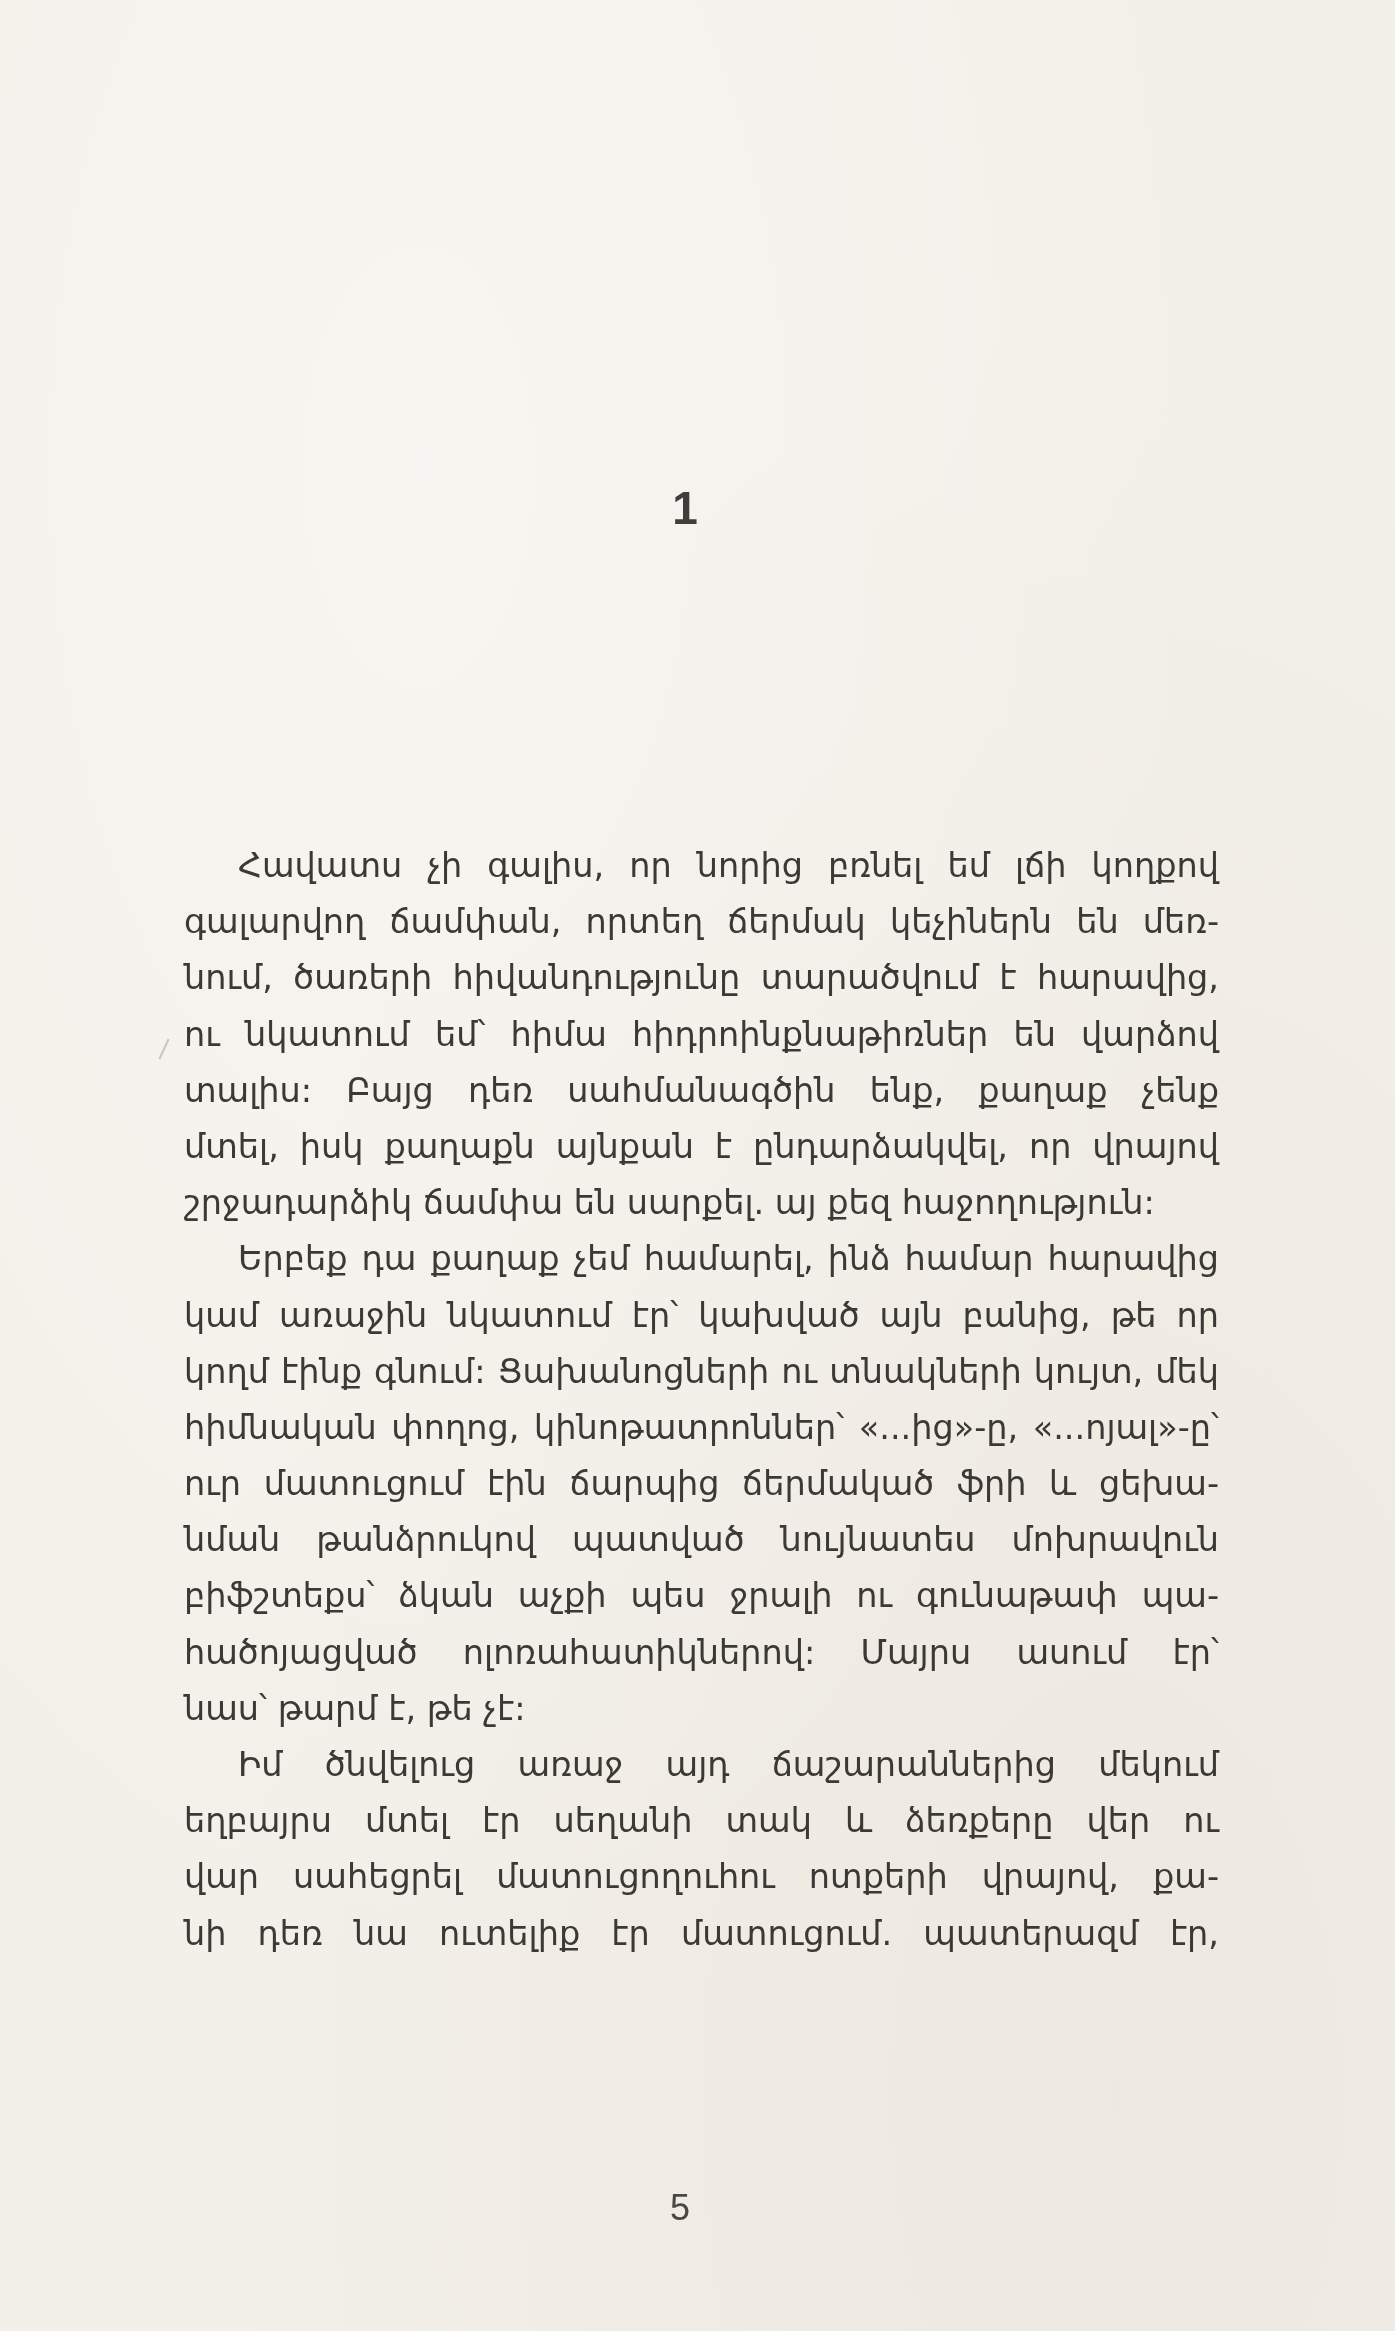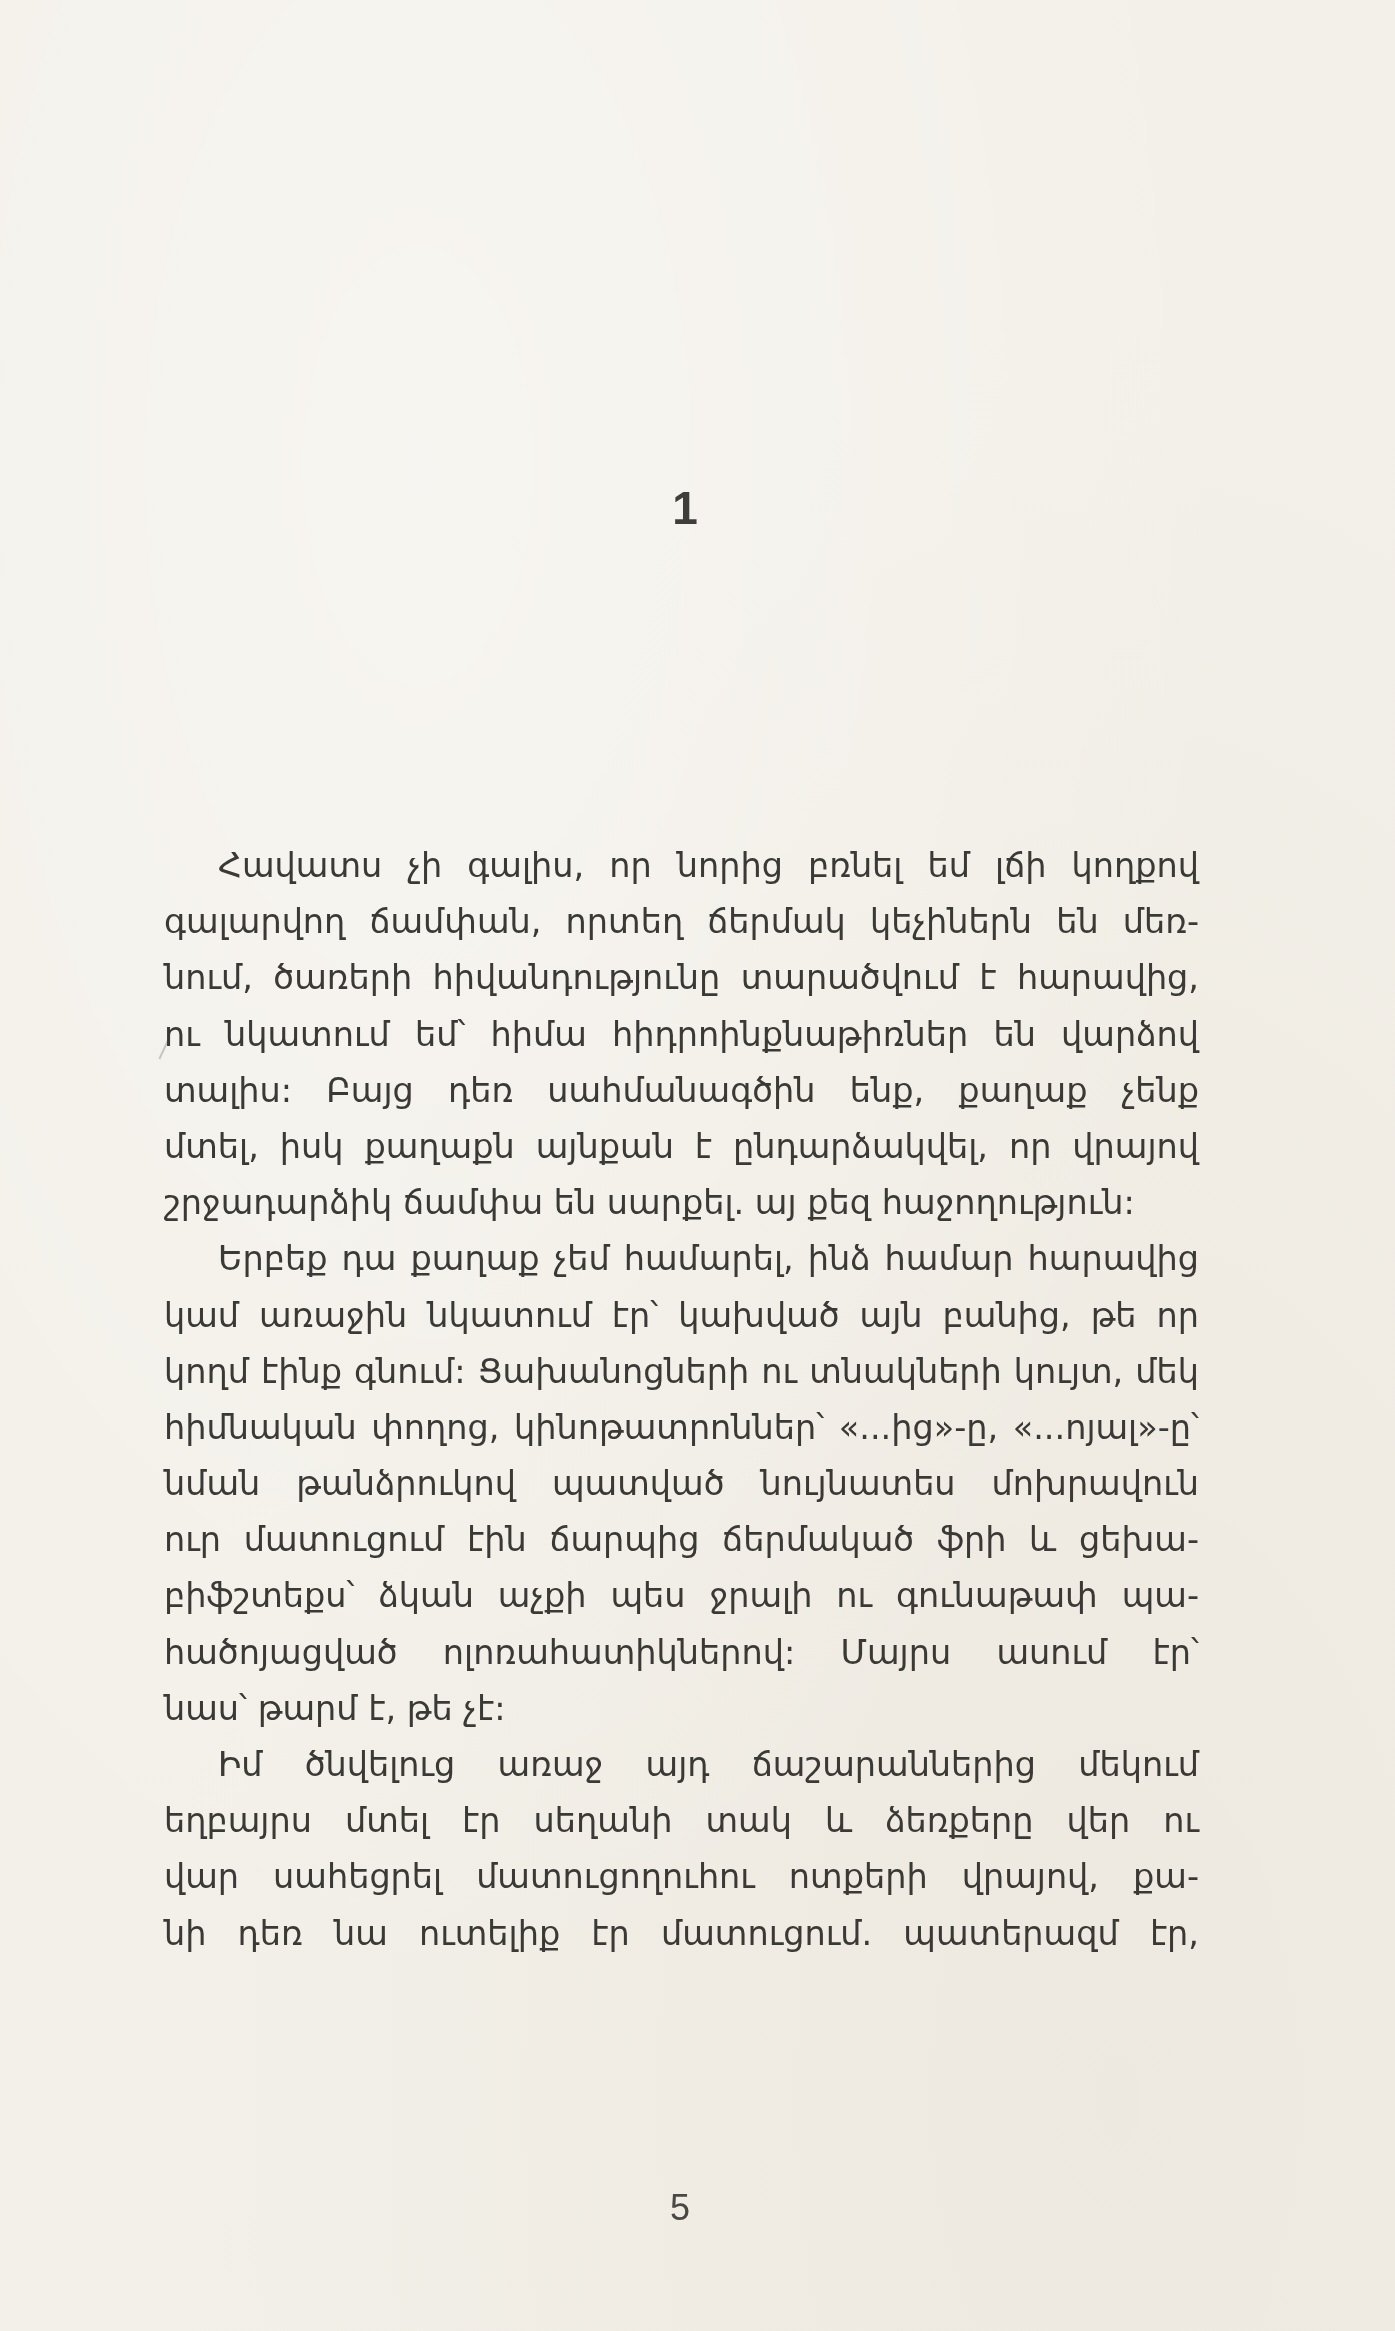--- a/index.html
+++ b/index.html
@@ -31,21 +31,21 @@
       width: 1370px;
       text-align: center;
       font-family: "Liberation Sans", sans-serif;
       font-weight: bold;
       font-size: 46px;
       color: #403e3c;
       line-height: 60px;
     }
     .body-text {
       position: absolute;
-      left: 164px;
+      left: 184px;
       top: 838px;
       width: 1035px;
       font-family: "DejaVu Sans", sans-serif;
       font-size: 33.5px;
       line-height: 56.2px;
       color: #3b3936;
     }
     .line {
       display: block;
       white-space: nowrap;
@@ -100,22 +100,22 @@
       <span class="line">տալիս: Բայց դեռ սահմանագծին ենք, քաղաք չենք</span>
       <span class="line">մտել, իսկ քաղաքն այնքան է ընդարձակվել, որ վրայով</span>
       <span class="line last">շրջադարձիկ ճամփա են սարքել. այ քեզ հաջողություն:</span>
     </div>
 
     <div>
       <span class="line indent">Երբեք դա քաղաք չեմ համարել, ինձ համար հարավից</span>
       <span class="line">կամ առաջին նկատում էր՝ կախված այն բանից, թե որ</span>
       <span class="line">կողմ էինք գնում: Ցախանոցների ու տնակների կույտ, մեկ</span>
       <span class="line">հիմնական փողոց, կինոթատրոններ՝ «...ից»-ը, «...ոյալ»-ը՝</span>
+      <span class="line">ուր մատուցում էին ճարպից ճերմակած ֆրի և ցեխա-</span>
       <span class="line">նման թանձրուկով պատված նույնատես մոխրավուն</span>
-      <span class="line">ուր մատուցում էին ճարպից ճերմակած ֆրի և ցեխա-</span>
       <span class="line">բիֆշտեքս՝ ձկան աչքի պես ջրալի ու գունաթափ պա-</span>
       <span class="line">հածոյացված ոլոռահատիկներով: Մայրս ասում էր՝</span>
       <span class="line last">նաս՝ թարմ է, թե չէ:</span>
     </div>
 
     <div>
       <span class="line indent">Իմ ծնվելուց առաջ այդ ճաշարաններից մեկում</span>
       <span class="line">եղբայրս մտել էր սեղանի տակ և ձեռքերը վեր ու</span>
       <span class="line">վար սահեցրել մատուցողուհու ոտքերի վրայով, քա-</span>
       <span class="line">նի դեռ նա ուտելիք էր մատուցում. պատերազմ էր,</span>

